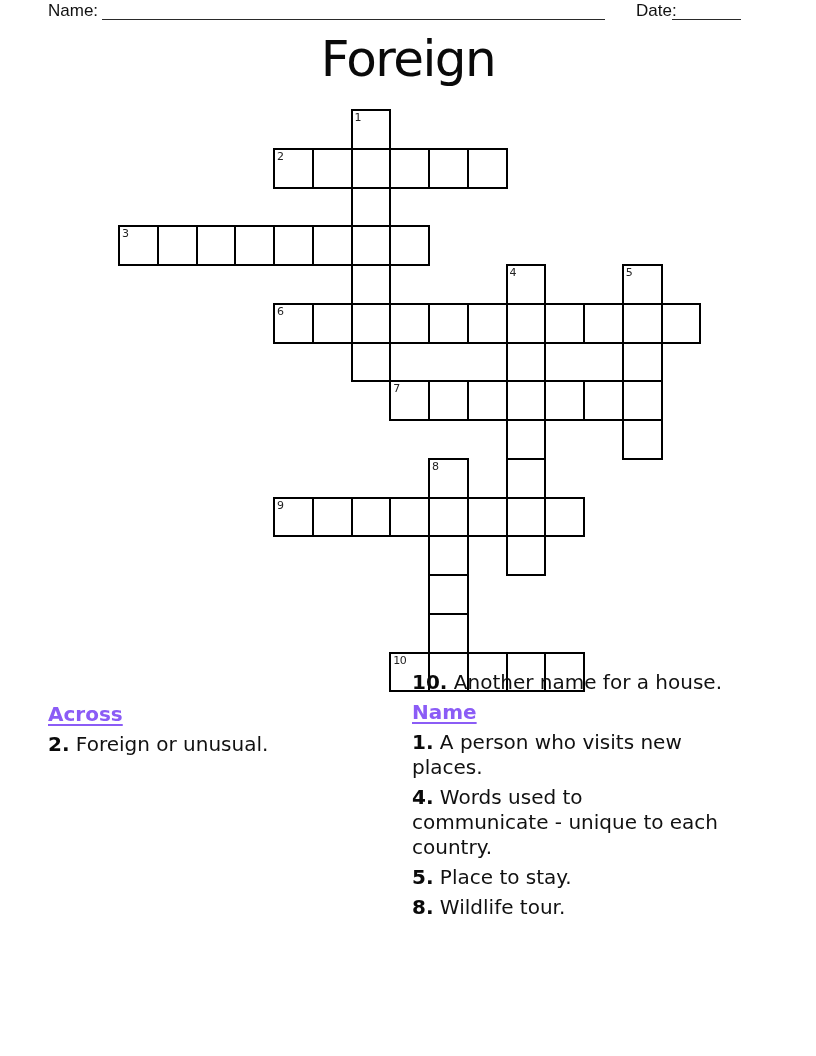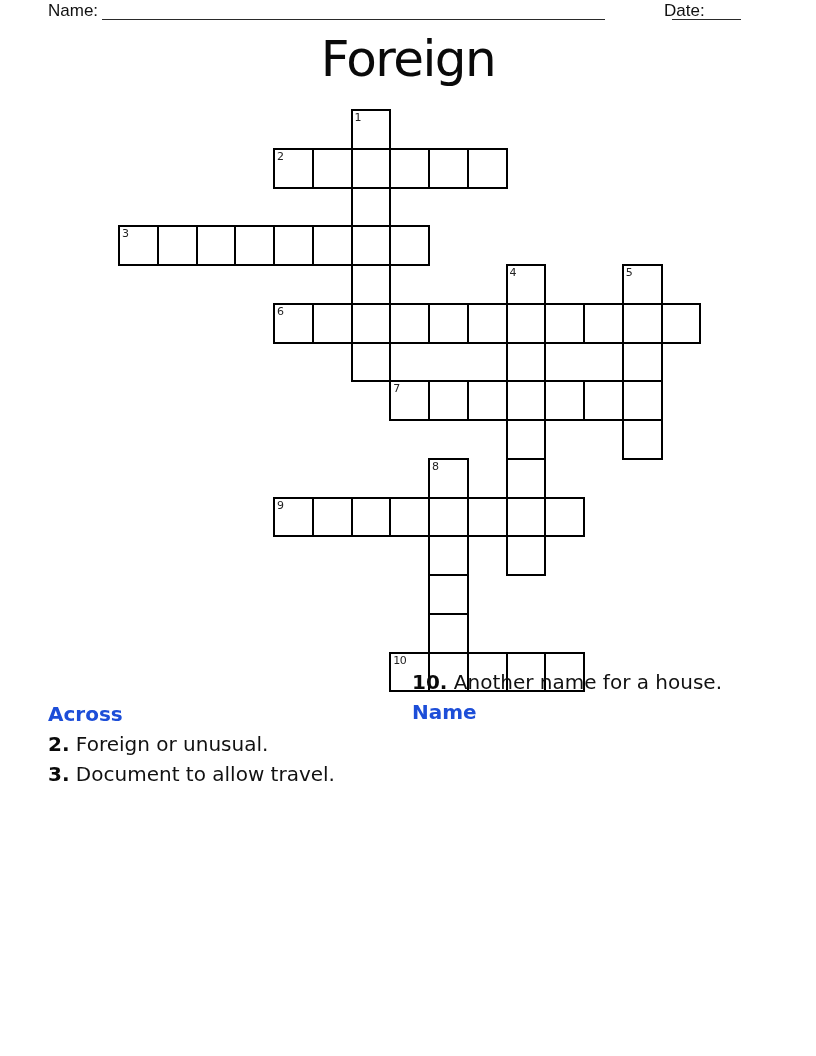--- a/index.html
+++ b/index.html
@@ -30,34 +30,34 @@
   .cell .num{
     position:absolute;top:0;left:2px;font-size:11px;line-height:13px;color:#222;
     letter-spacing:-0.5px;
   }
 
   
   .clue-col{position:absolute;font-size:20px;line-height:25px;color:#111;}
   .clue-col.left{left:48px;top:702px;width:320px;}
   .clue-col.right{left:412px;top:670px;width:350px;}
   .clue-heading{
-    font-weight:bold;text-underline-offset:3px;
-    margin:0 0 5px 0;color:#1d4ed8;
+    font-weight:bold;text-decoration:underline;text-underline-offset:3px;
+    margin:0 0 5px 0;color:#8b5cf6;
   }
   .clue{margin:0 0 5px 0;}
   .clue b{font-weight:bold;color:#0a0a0a;}
 </style>
 </head>
 <body>
 
 <div class="page">
 
   <span class="top-label" style="left:48px;">Name:</span>
   <span class="writeline" style="left:102px;width:503px;"></span>
-  <span class="top-label" style="left:664px;">Date:</span>
+  <span class="top-label" style="left:636px;">Date:</span>
   <span class="writeline" style="left:672px;width:69px;"></span>
 
   <h1 class="title">Foreign</h1>
 
   <div id="grid" class="grid" style="left: 118px; top: 109px;">
       <div class="cell" style="left: 232.5px; top: 0px; width: 40.75px; height: 40.75px; border-color: rgb(0, 0, 0);">
         <span class="num">1</span>
       </div>
       <div class="cell" style="left: 155px; top: 38.75px; width: 40.75px; height: 40.75px; border-color: rgb(0, 0, 0);">
         <span class="num">2</span>
@@ -136,24 +136,29 @@
       <div class="cell" style="left: 310px; top: 542.5px; width: 40.75px; height: 40.75px; border-color: rgb(0, 0, 0);"></div>
       <div class="cell" style="left: 348.75px; top: 542.5px; width: 40.75px; height: 40.75px; border-color: rgb(0, 0, 0);"></div>
       <div class="cell" style="left: 387.5px; top: 542.5px; width: 40.75px; height: 40.75px; border-color: rgb(0, 0, 0);"></div>
       <div class="cell" style="left: 426.25px; top: 542.5px; width: 40.75px; height: 40.75px; border-color: rgb(0, 0, 0);"></div>
     </div>
 
   <div class="clue-col left">
     <div class="clue-heading">Across</div>
     <div id="across-list">
         <div class="clue"><b>2.</b> Foreign or unusual.</div>
-        <div class="clue"><b>3.</b> Document to allow travel.</div>
       </div>
   </div>
 
   <div class="clue-col right">
     <div id="across-overflow">
         <div class="clue"><b>10.</b> Another name for a house.</div>
       </div>
     <div class="clue-heading">Name</div>
+    <div id="down-list">
+        <div class="clue"><b>1.</b> A person who visits new<br>places.</div>
+        <div class="clue"><b>4.</b> Words used to<br>communicate - unique to each<br>country.</div>
+        <div class="clue"><b>5.</b> Place to stay.</div>
+        <div class="clue"><b>8.</b> Wildlife tour.</div>
+      </div>
   </div>
 
 </div>
 
 </body></html>

